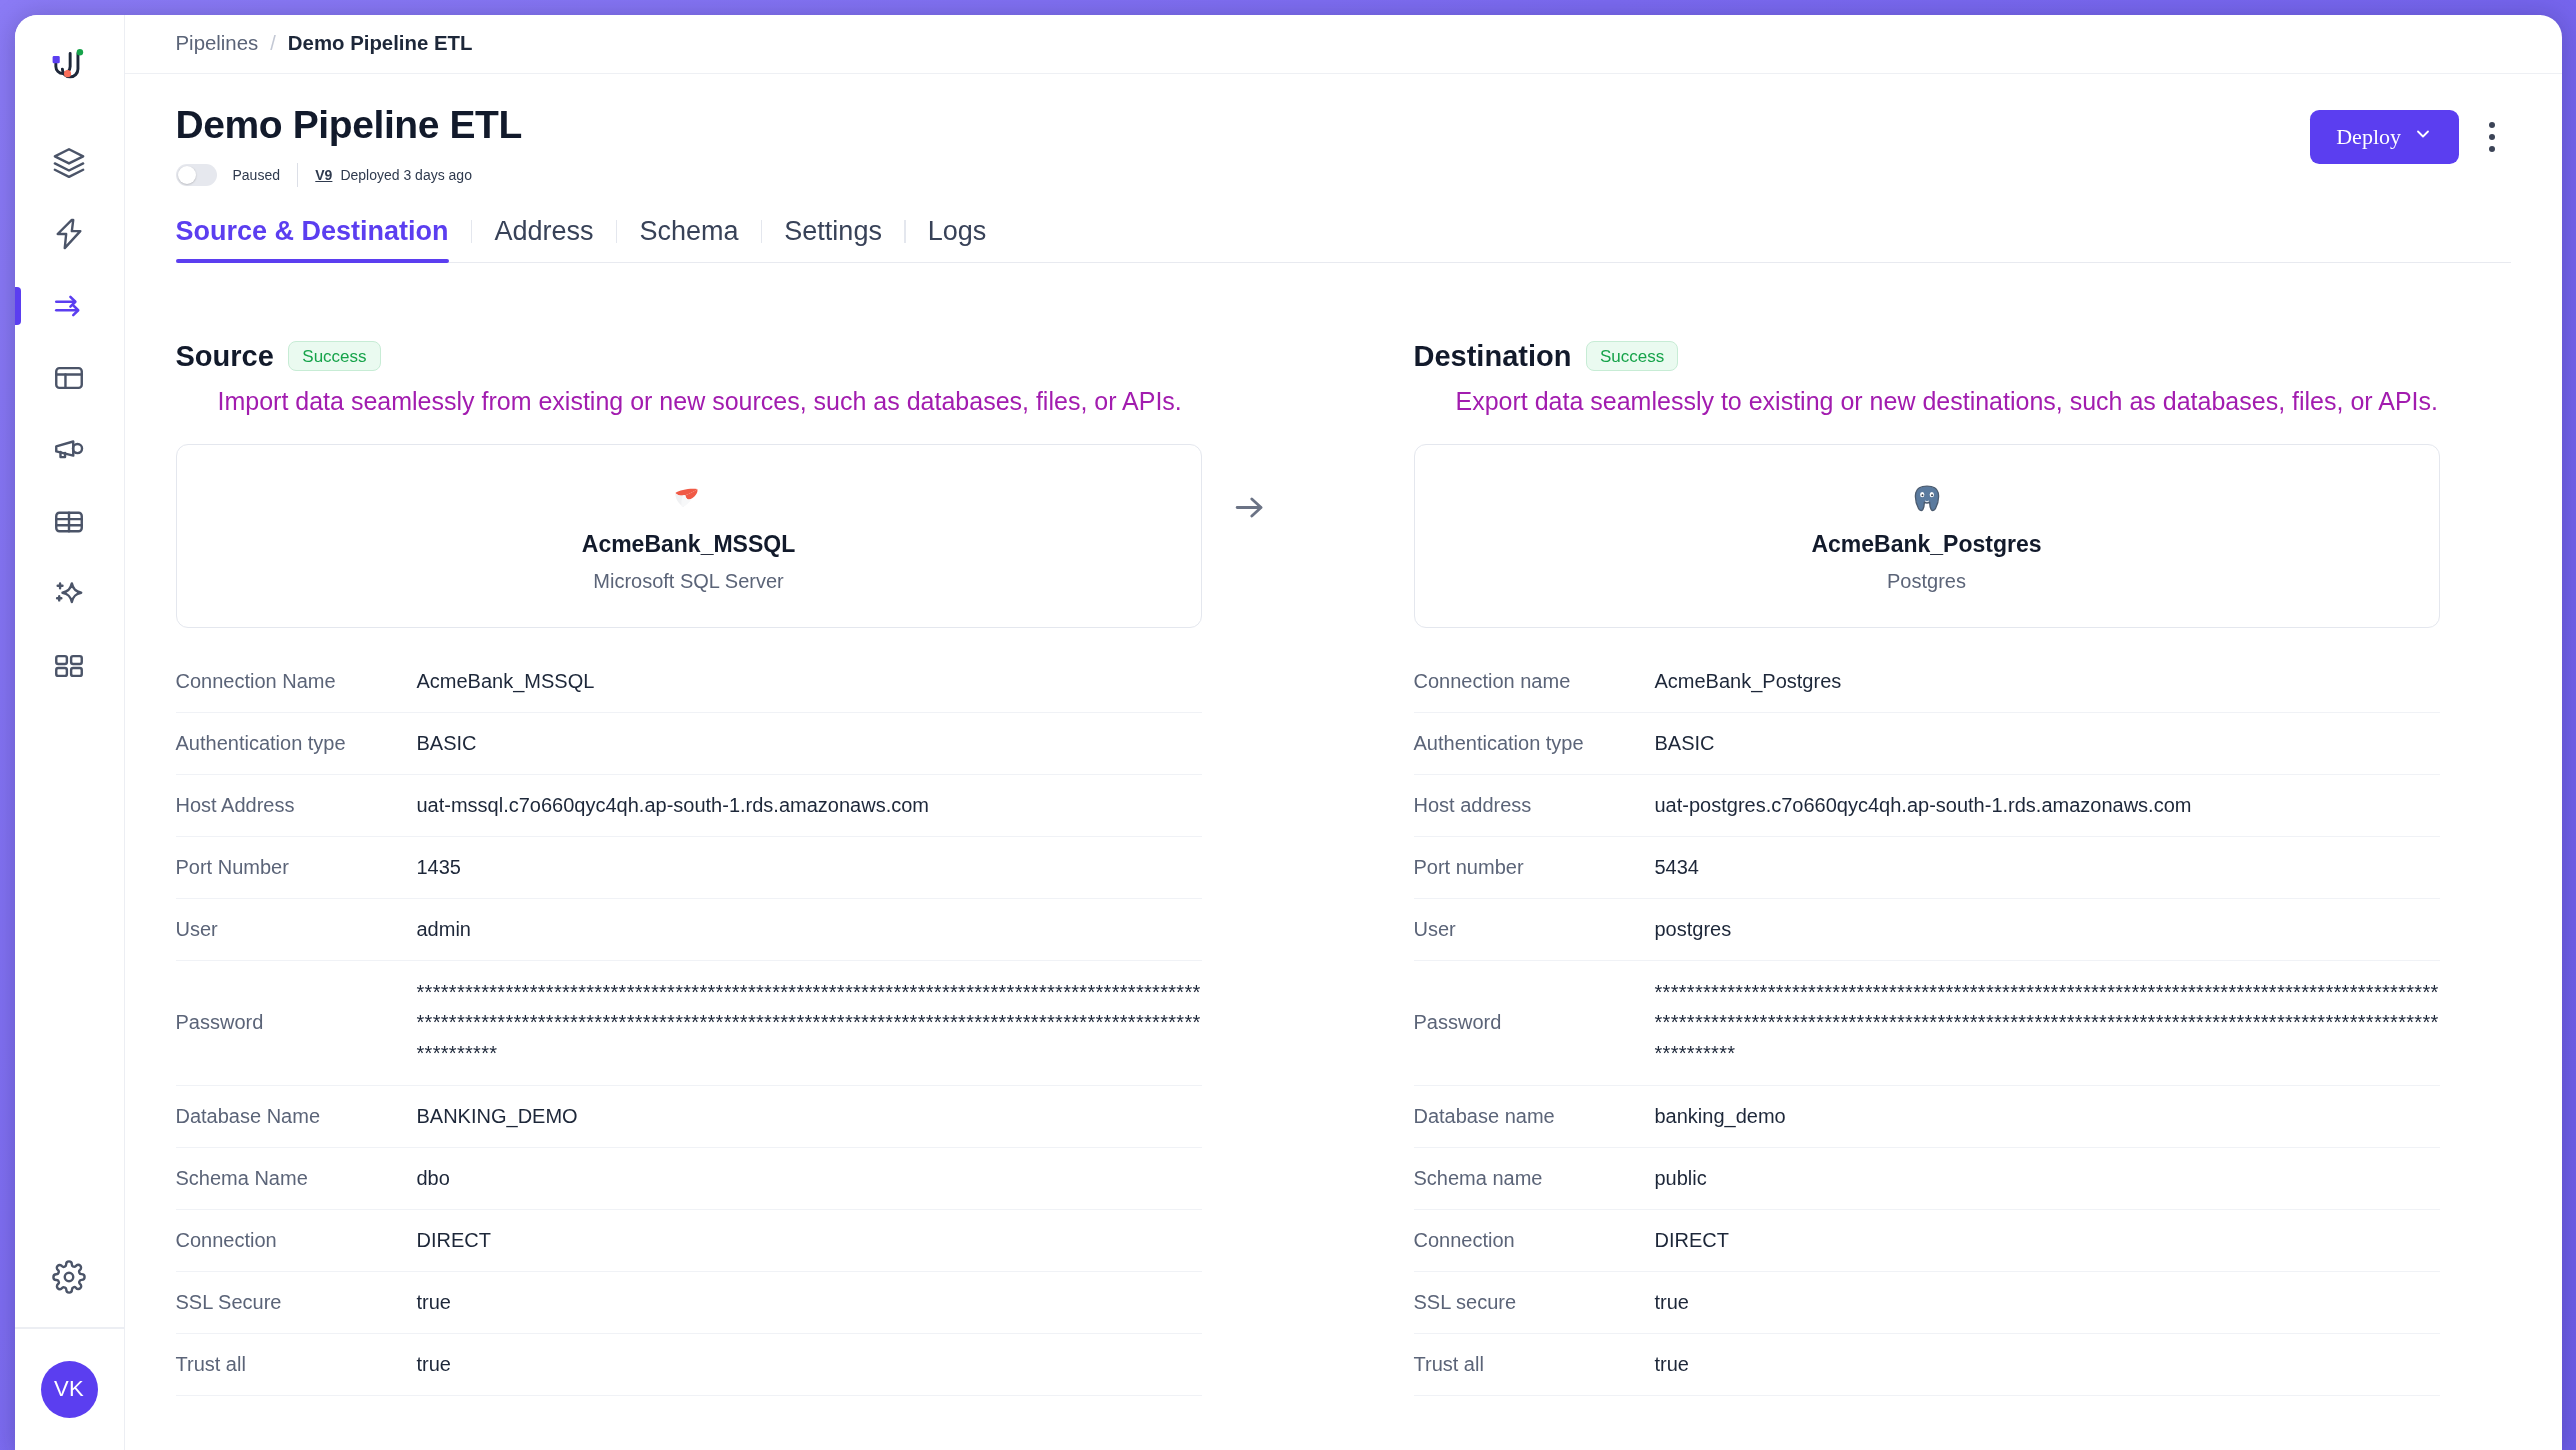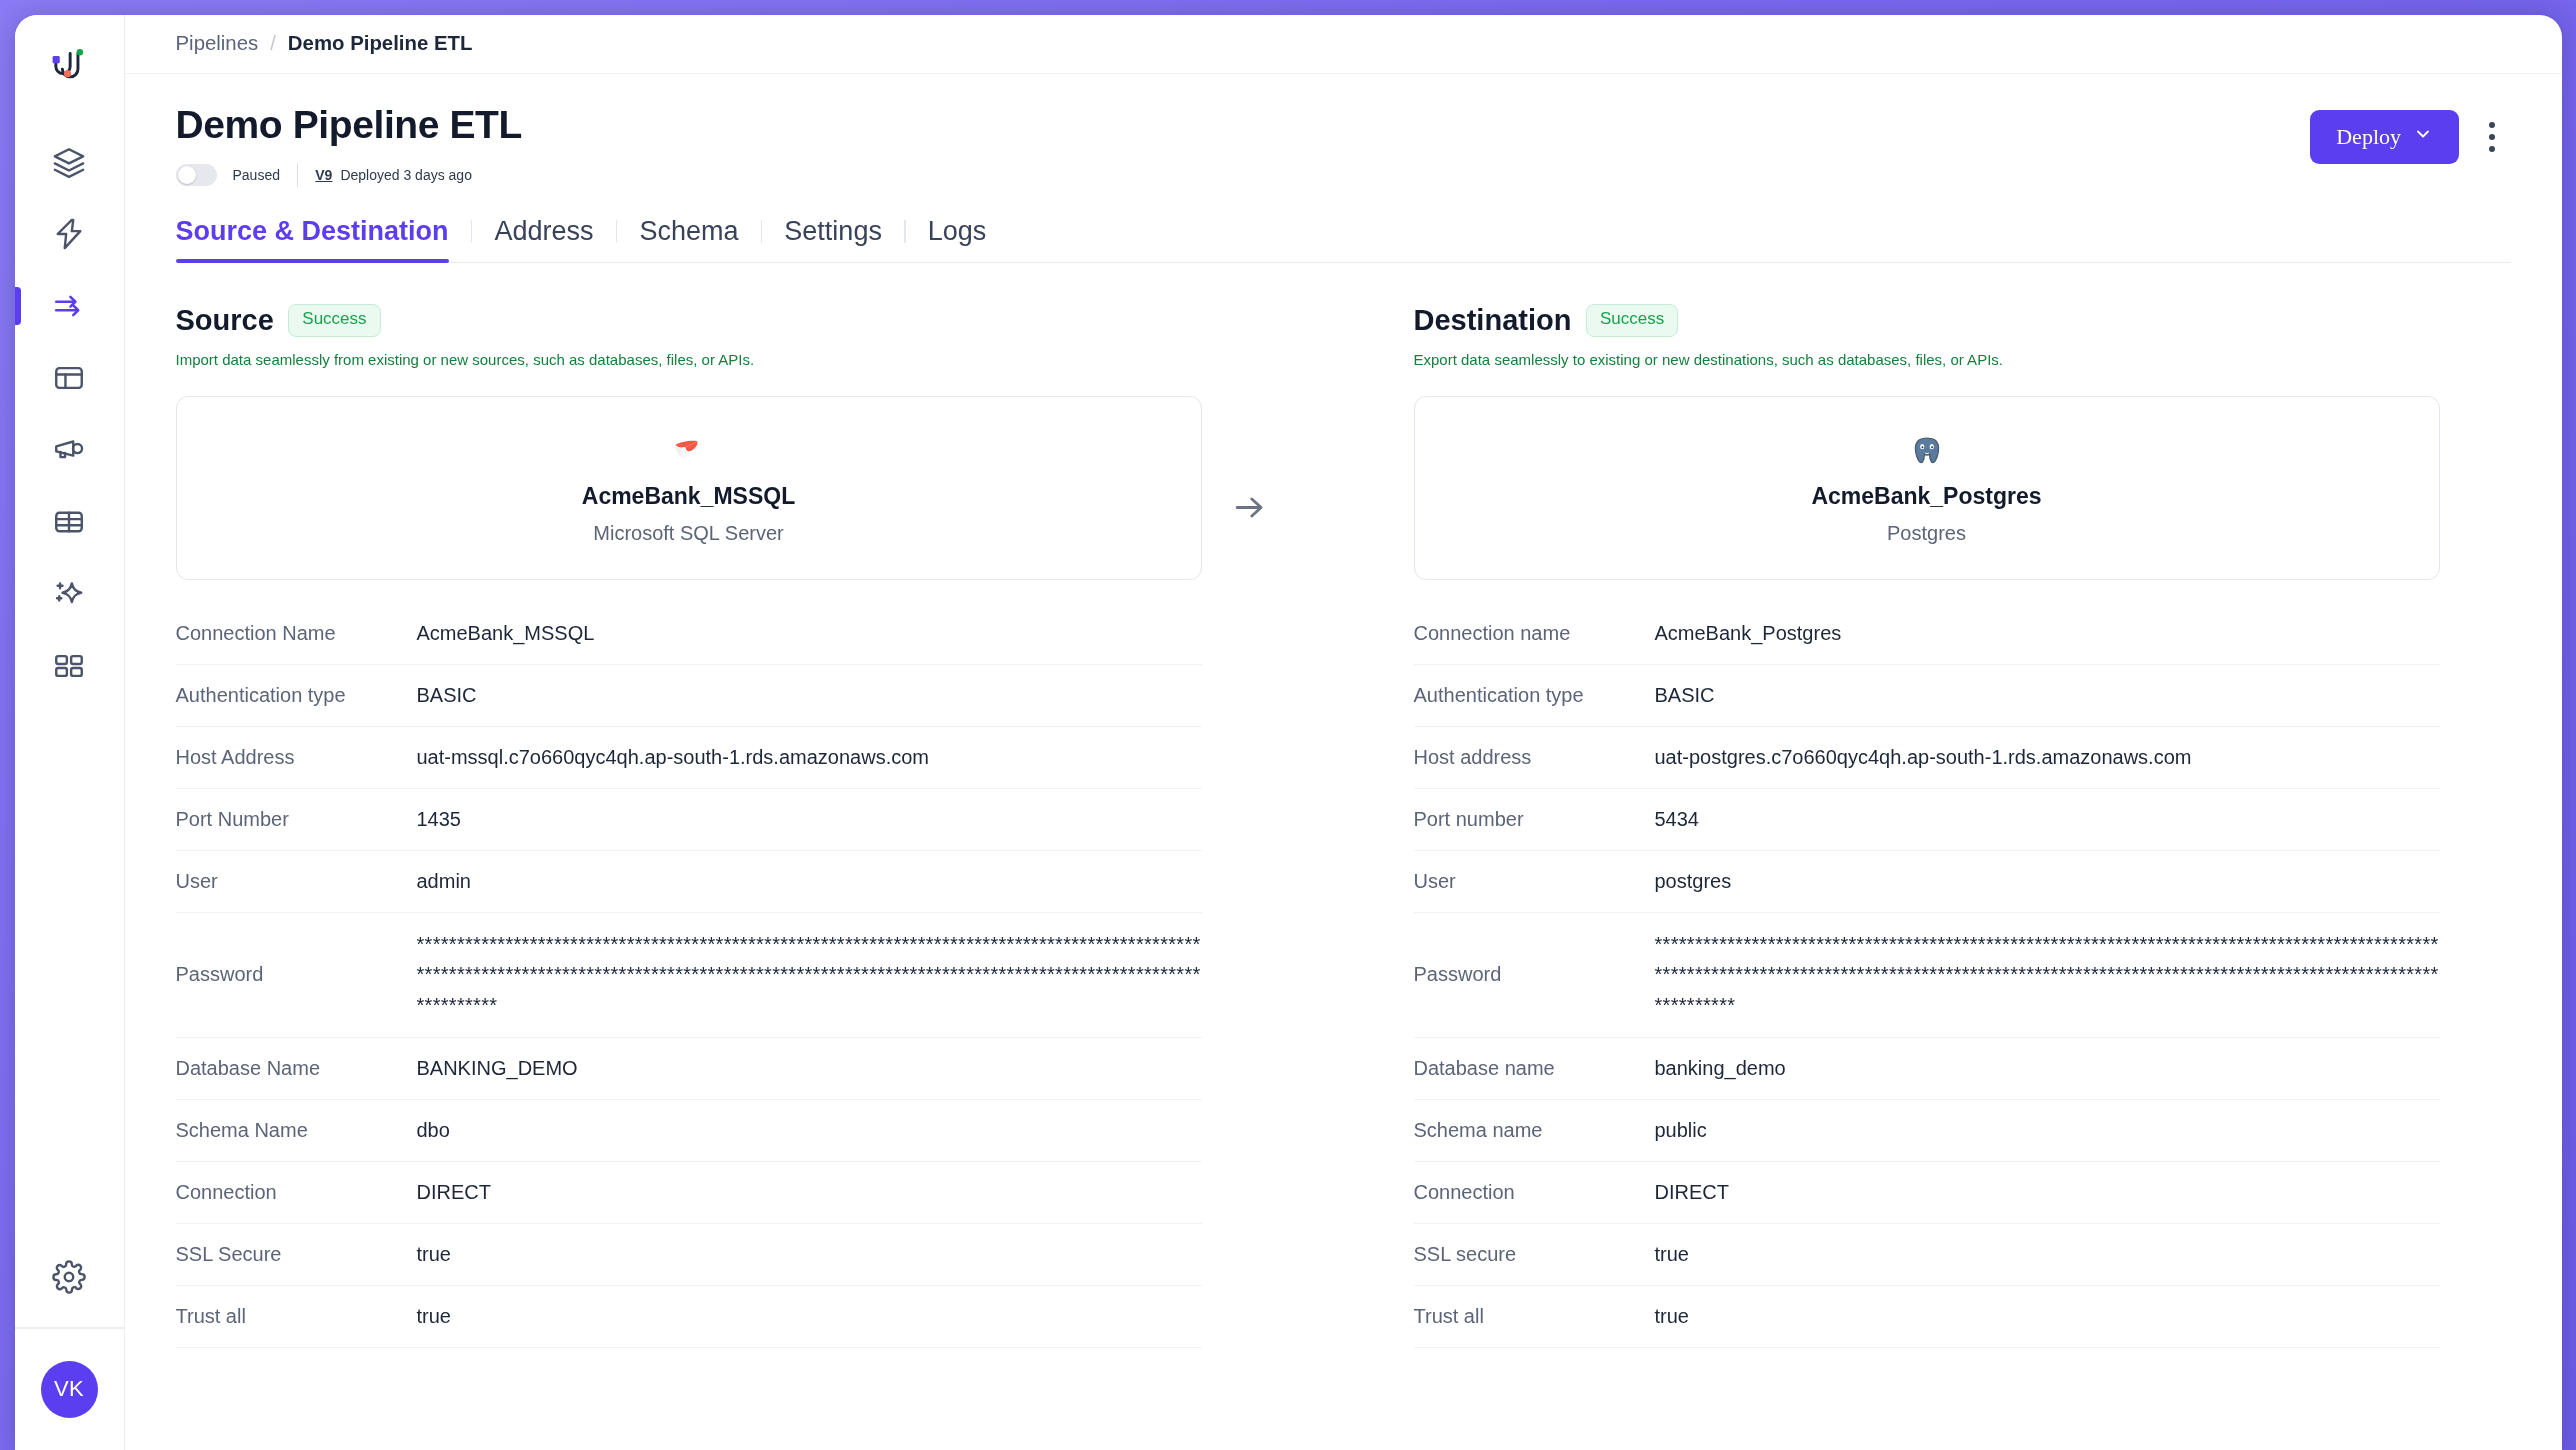--- a/index.html
+++ b/index.html
@@ -120,28 +120,28 @@
   .tab-sep { width: 1.3px; background: #e4e7ee; margin: 4px 0 18.4px 0; }
 
   
   .columns {
     display: flex; gap: 0; padding: 0 51px; margin-top: 41px;
     flex: 1; min-height: 0;
   }
   .col { width: 1026px; flex: 0 0 1026px; }
   .col.right { margin-left: 212px; }
 
-  .sec-title-row { display: flex; gap: 14.5px; }
+  .sec-title-row { display: flex; align-items: center; gap: 14.5px; margin-top: 36px; }
   .sec-title { font-size: 29px; font-weight: 600; color: #121a2b; }
   .badge {
     font-size: 17px; color: #16a34a; background: #eafaf0;
     border: 1.3px solid #c7ecd5; border-radius: 8px;
     padding: 5.3px 13px; line-height: 1;
   }
-  .sec-sub { font-size: 15px; color: #15803d; margin-top: 14.5px; }
+  .sec-sub { font-size: 25px; color: #a21caf; margin-top: 14.5px; margin-left: 42px; }
 
   .card {
     margin-top: 28px;
     border: 1.3px solid #e4e7ee; border-radius: 12px;
     height: 184px;
     display: flex; flex-direction: column; align-items: center; justify-content: center;
     background: #fff;
   }
   .card-logo { height: 41px; display: flex; align-items: center; justify-content: center; margin-bottom: 10.5px; }
   .card-name { font-size: 23px; font-weight: 700; color: #121a2b; }

